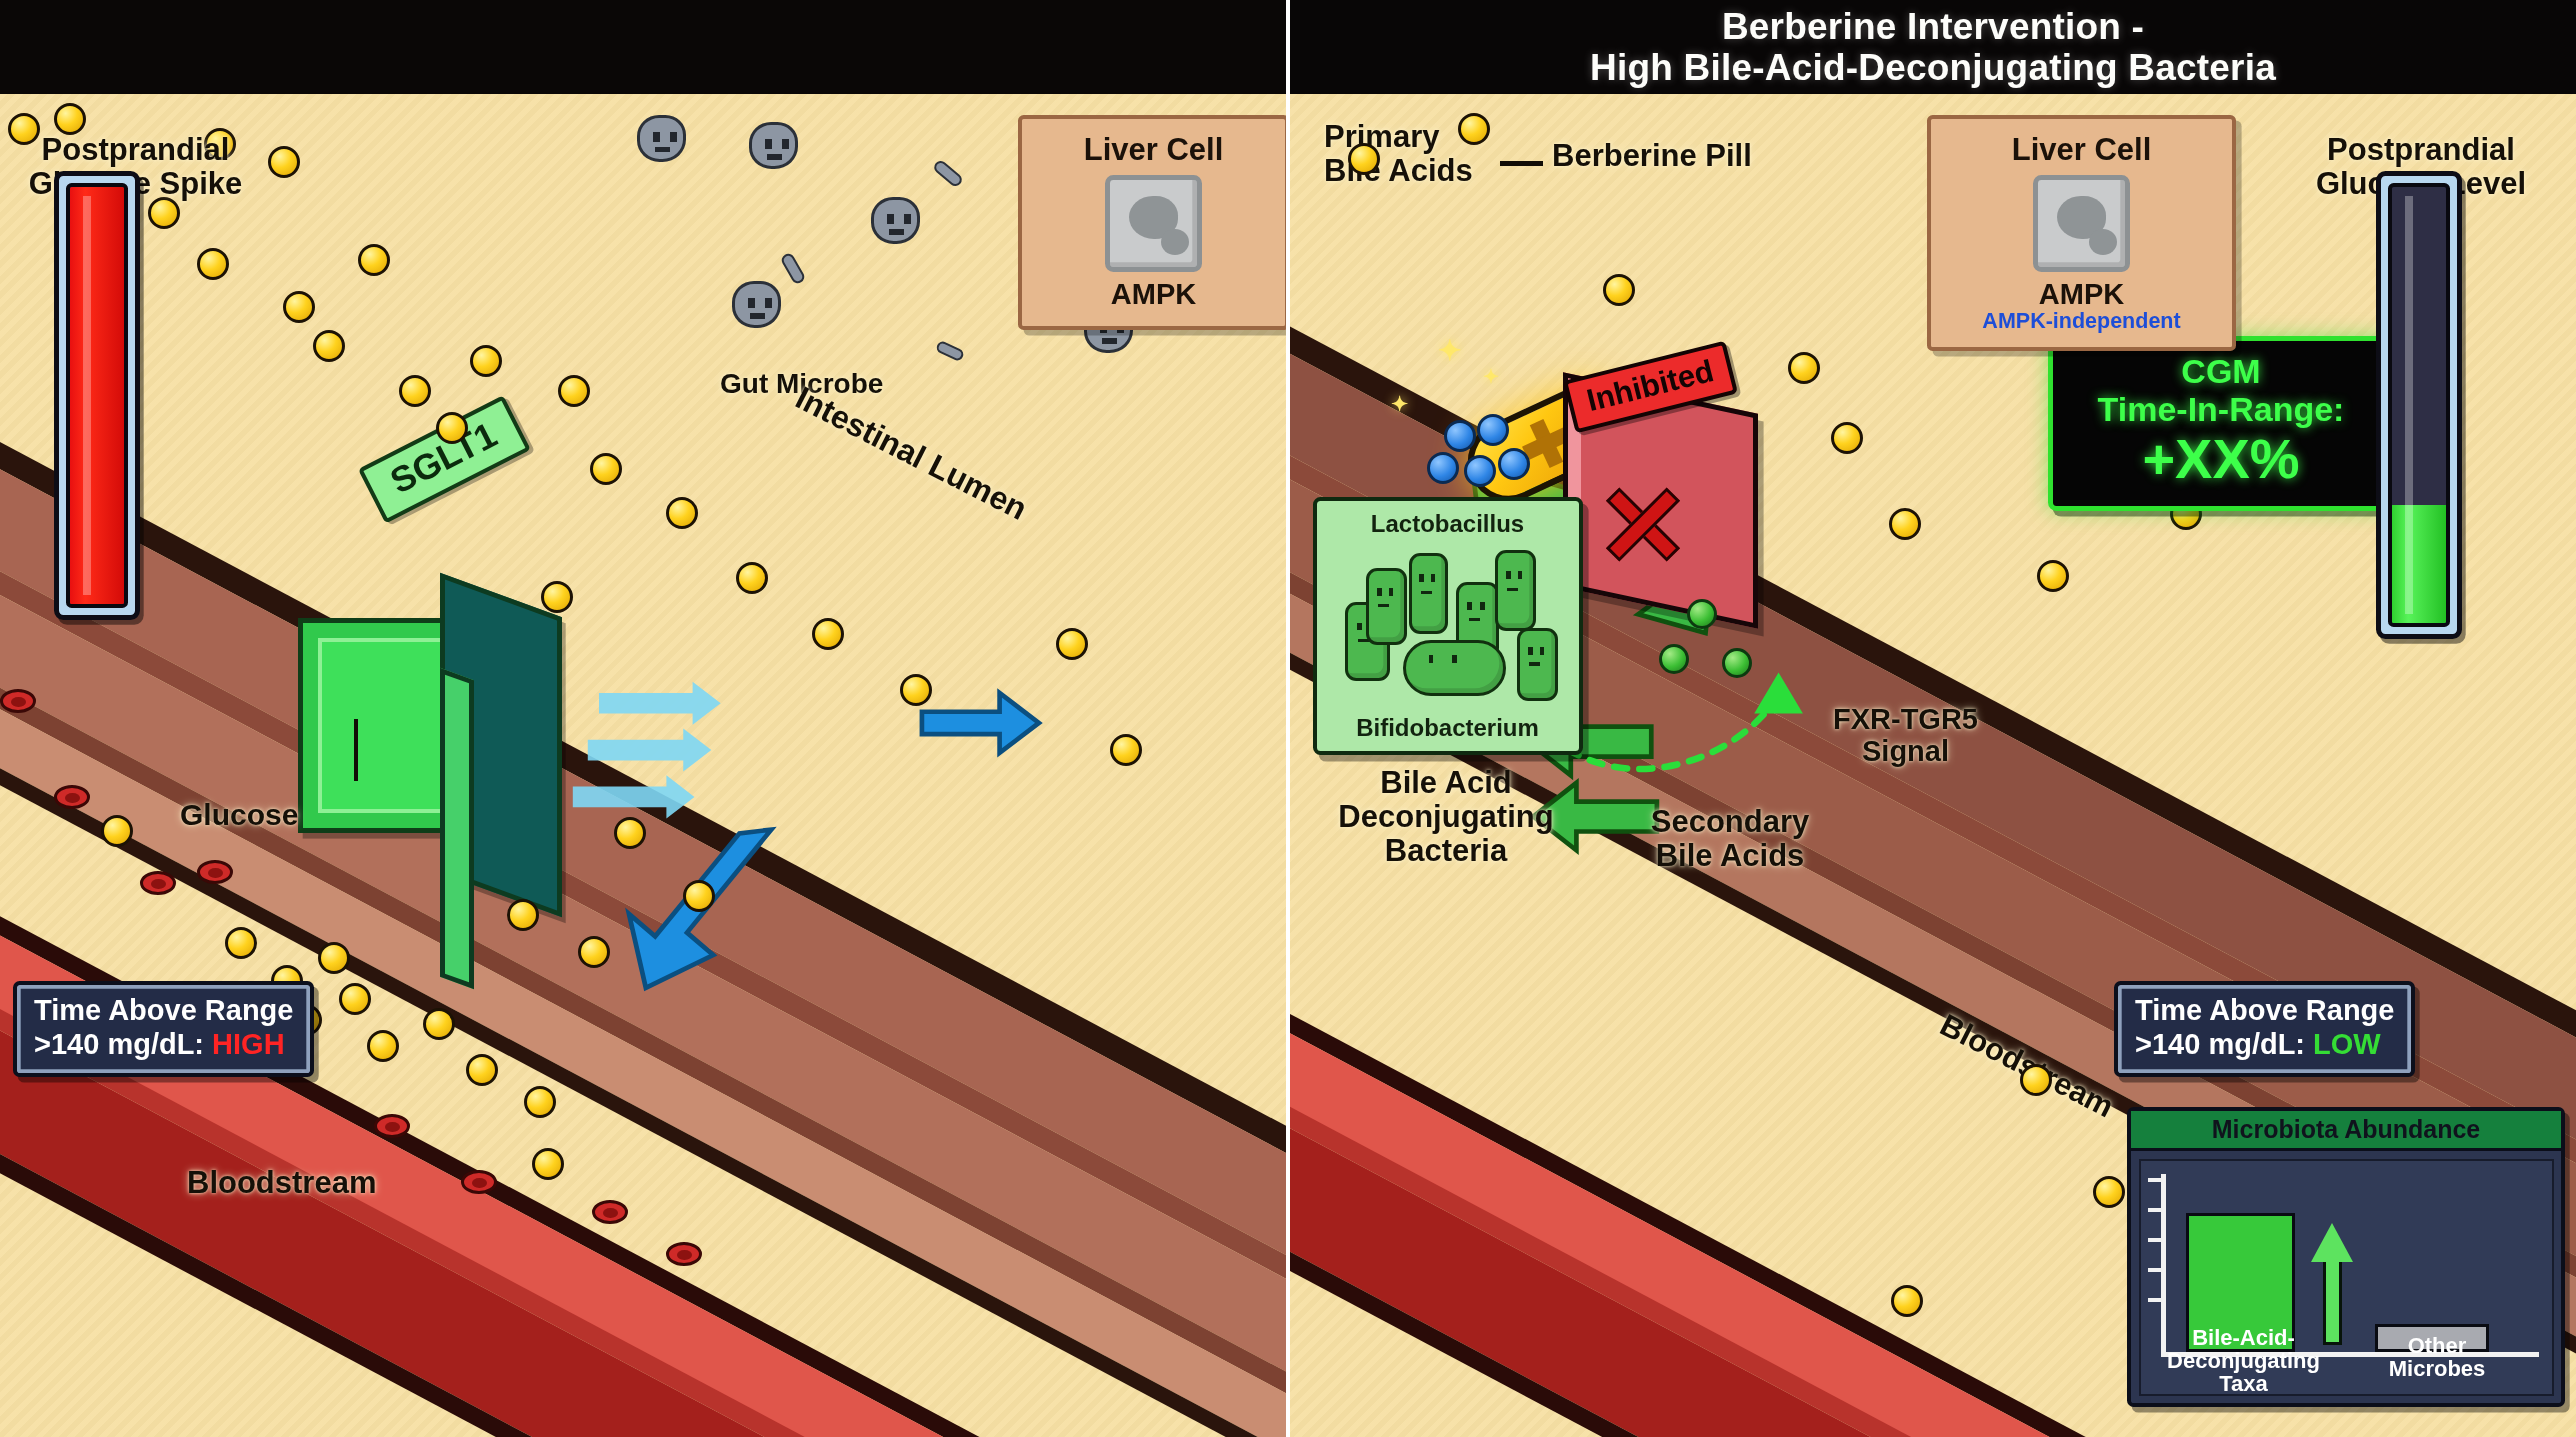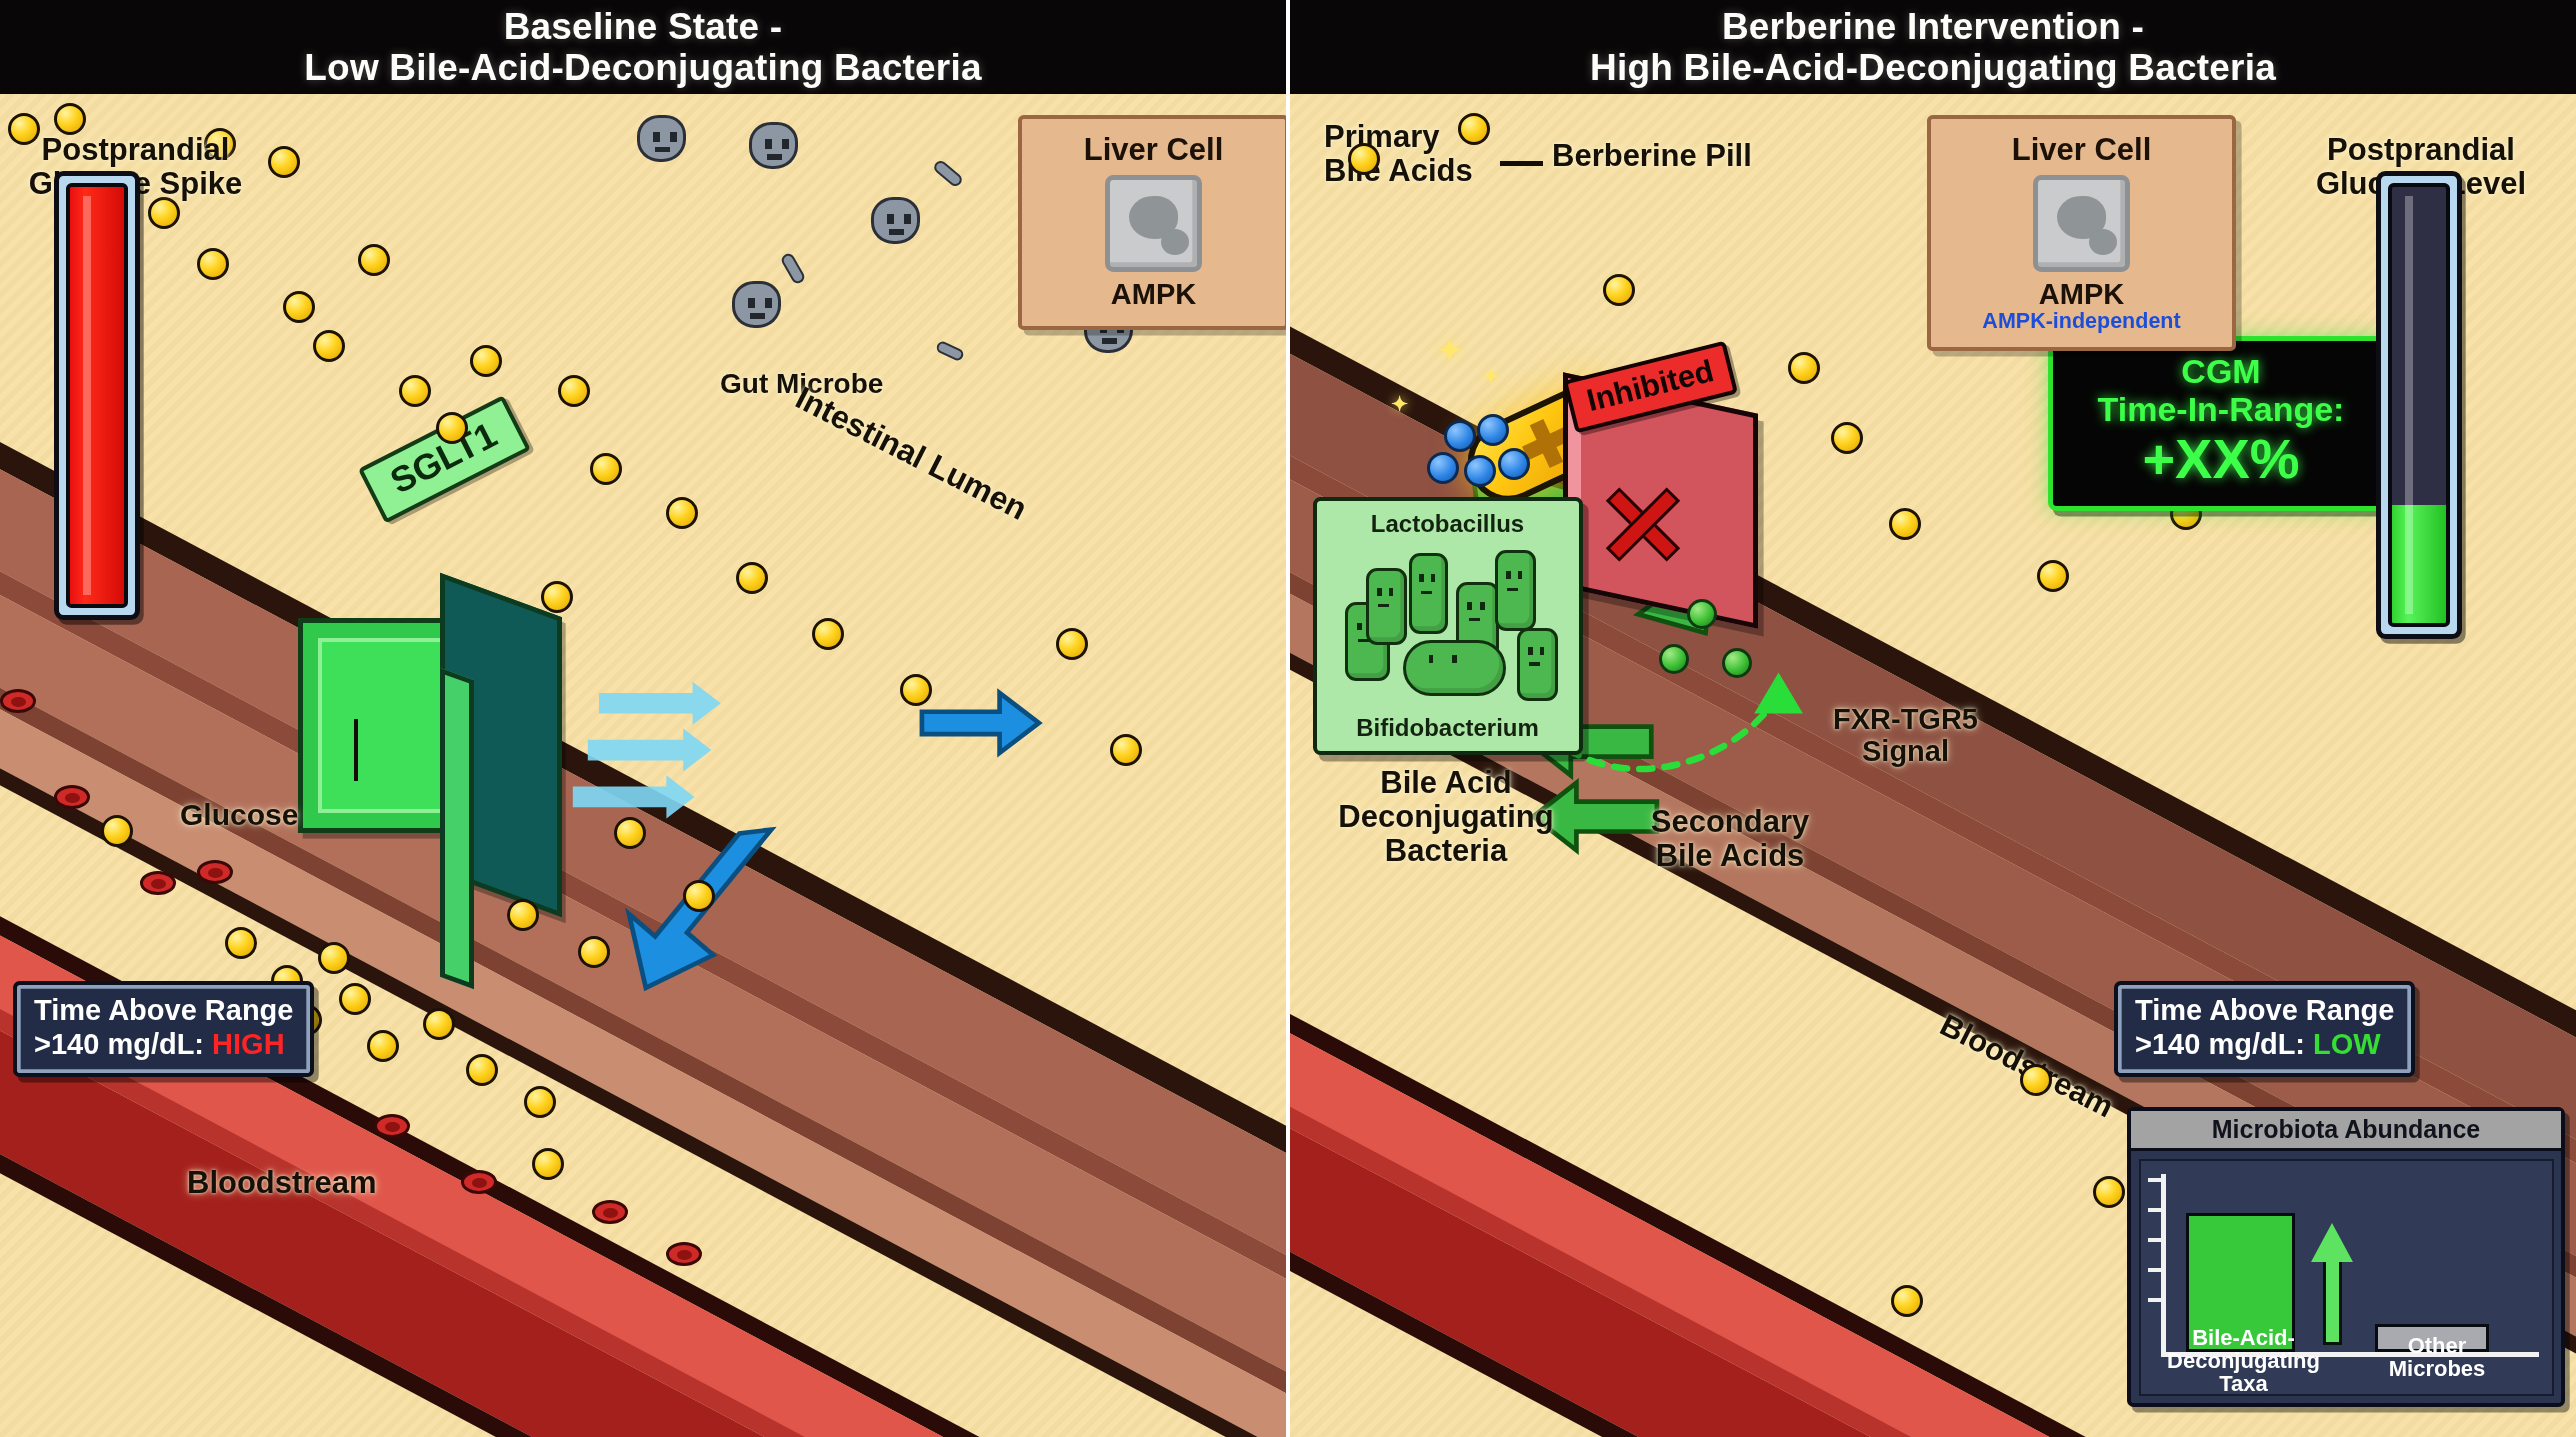--- a/index.html
+++ b/index.html
@@ -102,21 +102,21 @@
          border-radius:8.4px; padding:11.2px 24px 15px 24px; text-align:center;
          box-shadow:0 0 20.6px rgba(47,226,47,.5), 4.7px 5.6px 0 rgba(0,0,0,.45); }
   .cgm div { color:#3dff4a; font-weight:bold; line-height:1.12;
              text-shadow:0 0 10.3px rgba(61,255,74,.85); }
   .cgm .r1 { font-size:34px; } .cgm .r2 { font-size:34px; } .cgm .r3 { font-size:56px; }
 
   
   .mab { position:absolute; background:#2c3550; border:4.7px solid #0b0e1a;
          border-radius:6.6px; box-shadow:4.7px 5.6px 0 rgba(0,0,0,.4);
          display:flex; flex-direction:column; }
-  .mab-title { background:#a3a3a3; color:#10131d; font-weight:bold; font-size:25px;
+  .mab-title { background:#15803d; color:#10131d; font-weight:bold; font-size:25px;
                text-align:center; padding:3.7px 0 4.7px 0; border-bottom:3.7px solid #0b0e1a;}
   .mab-body { position:relative; flex:1; background:#313b57; margin:7.5px; border:2.8px solid #171c2c;}
   .mab-axisY { position:absolute; left:20.6px; top:13px; bottom:37px; width:4.7px; background:#f2f2f2;}
   .mab-axisX { position:absolute; left:20.6px; right:13px; bottom:37px; height:4.7px; background:#f2f2f2;}
   .tick { position:absolute; left:7.5px; width:15px; height:3.7px; background:#f2f2f2;}
   .mbar { position:absolute; bottom:42px; border:3.7px solid #090b12; }
   .mbar.green { background:#37c93a; }
   .mbar.grey  { background:#a8aab0; }
   .uparrow { position:absolute; }
   .mlab { position:absolute; color:#ffffff; font-weight:bold; font-size:22px;
@@ -348,26 +348,20 @@
       <div class="liver" style="left:1018px; top:20.6px; width:271px; padding:13px 9.4px 15px 9.4px;">
         <div class="cap">Liver Cell</div>
         <div class="ampk-ico">
           <div class="blob1"></div>
             <div class="blob2"></div>
         </div>
         <div class="sub">AMPK</div>
       </div>
     </div>
 
-    <div class="hdr">
-      <h1>
-        <span>Baseline State -</span><br>
-        <span>Low Bile-Acid-Deconjugating Bacteria</span>
-      </h1>
-    </div>
   </div>
 
   <div class="divider"></div>
 
   <div class="panel" id="panel-right">
 
     <div class="bg">
       <div class="bg-grain"></div>
 
       <div class="band band-dark" style="left:-580px; top:-56px;">

